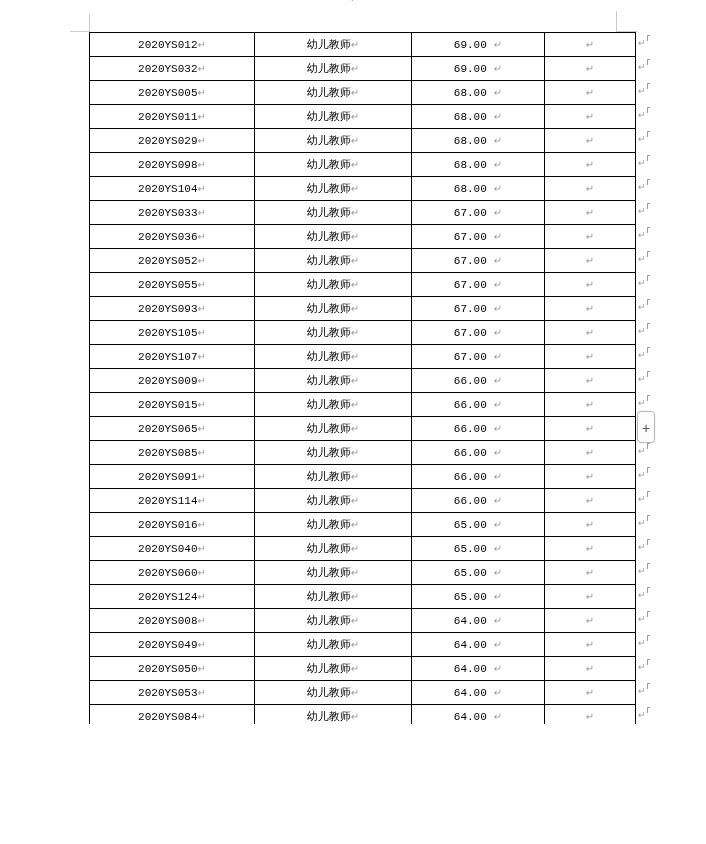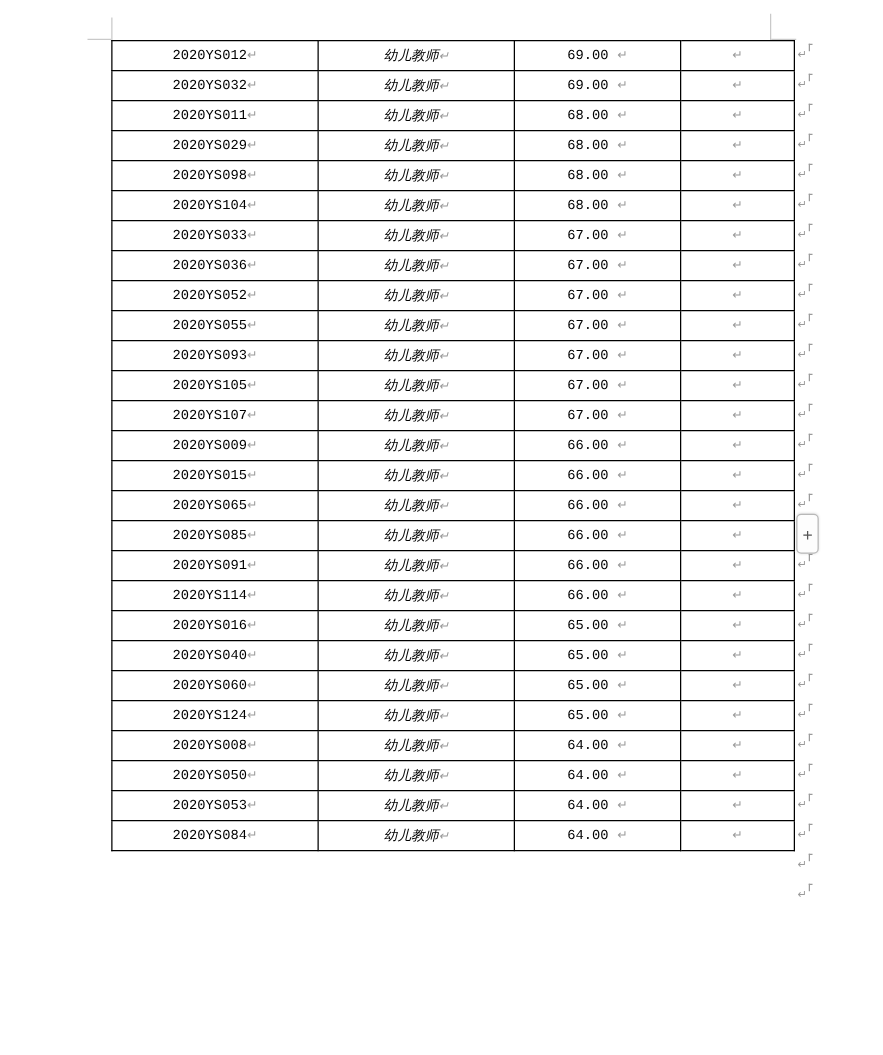--- a/index.html
+++ b/index.html
@@ -32,21 +32,21 @@
     border:1px solid #000;
     height:23px;
     padding:0;
     text-align:center;
     vertical-align:middle;
     font-size:11px;
     font-family:"Liberation Mono", monospace;
     white-space:nowrap;
     overflow:hidden;
   }
-  td.c-pos{font-family:"Liberation Sans", sans-serif;font-size:13px;font-style:italic;}
+  td.c-pos{font-family:"Liberation Sans", sans-serif;font-size:13px;}
   .pmark{
     color:#9b9b9b;
     font-size:10px;
     font-family:"Liberation Sans", sans-serif;
   }
   .gap{display:inline-block;width:7px;}
   
   .eor-col{
     position:absolute;left:638px;top:32px;width:20px;
   }
@@ -123,20 +123,34 @@
           <td class="c-score">
             <span>69.00</span><span class="gap"></span><span class="pmark">↵</span>
           </td>
           <td class="c-blank">
             <span class="pmark">↵</span>
           </td>
         </tr>
 
 
 
+        <tr>
+          <td class="c-id">
+            <span>2020YS005</span><span class="pmark">↵</span>
+          </td>
+          <td class="c-pos">
+            <span>幼儿教师</span><span class="pmark">↵</span>
+          </td>
+          <td class="c-score">
+            <span>68.00</span><span class="gap"></span><span class="pmark">↵</span>
+          </td>
+          <td class="c-blank">
+            <span class="pmark">↵</span>
+          </td>
+        </tr>
 
         <tr>
           <td class="c-id">
             <span>2020YS011</span><span class="pmark">↵</span>
           </td>
           <td class="c-pos">
             <span>幼儿教师</span><span class="pmark">↵</span>
           </td>
           <td class="c-score">
             <span>68.00</span><span class="gap"></span><span class="pmark">↵</span>
@@ -456,20 +470,34 @@
           </td>
           <td class="c-score">
             <span>64.00</span><span class="gap"></span><span class="pmark">↵</span>
           </td>
           <td class="c-blank">
             <span class="pmark">↵</span>
           </td>
         </tr>
 
 
+        <tr>
+          <td class="c-id">
+            <span>2020YS049</span><span class="pmark">↵</span>
+          </td>
+          <td class="c-pos">
+            <span>幼儿教师</span><span class="pmark">↵</span>
+          </td>
+          <td class="c-score">
+            <span>64.00</span><span class="gap"></span><span class="pmark">↵</span>
+          </td>
+          <td class="c-blank">
+            <span class="pmark">↵</span>
+          </td>
+        </tr>
 
         <tr>
           <td class="c-id">
             <span>2020YS050</span><span class="pmark">↵</span>
           </td>
           <td class="c-pos">
             <span>幼儿教师</span><span class="pmark">↵</span>
           </td>
           <td class="c-score">
             <span>64.00</span><span class="gap"></span><span class="pmark">↵</span>

